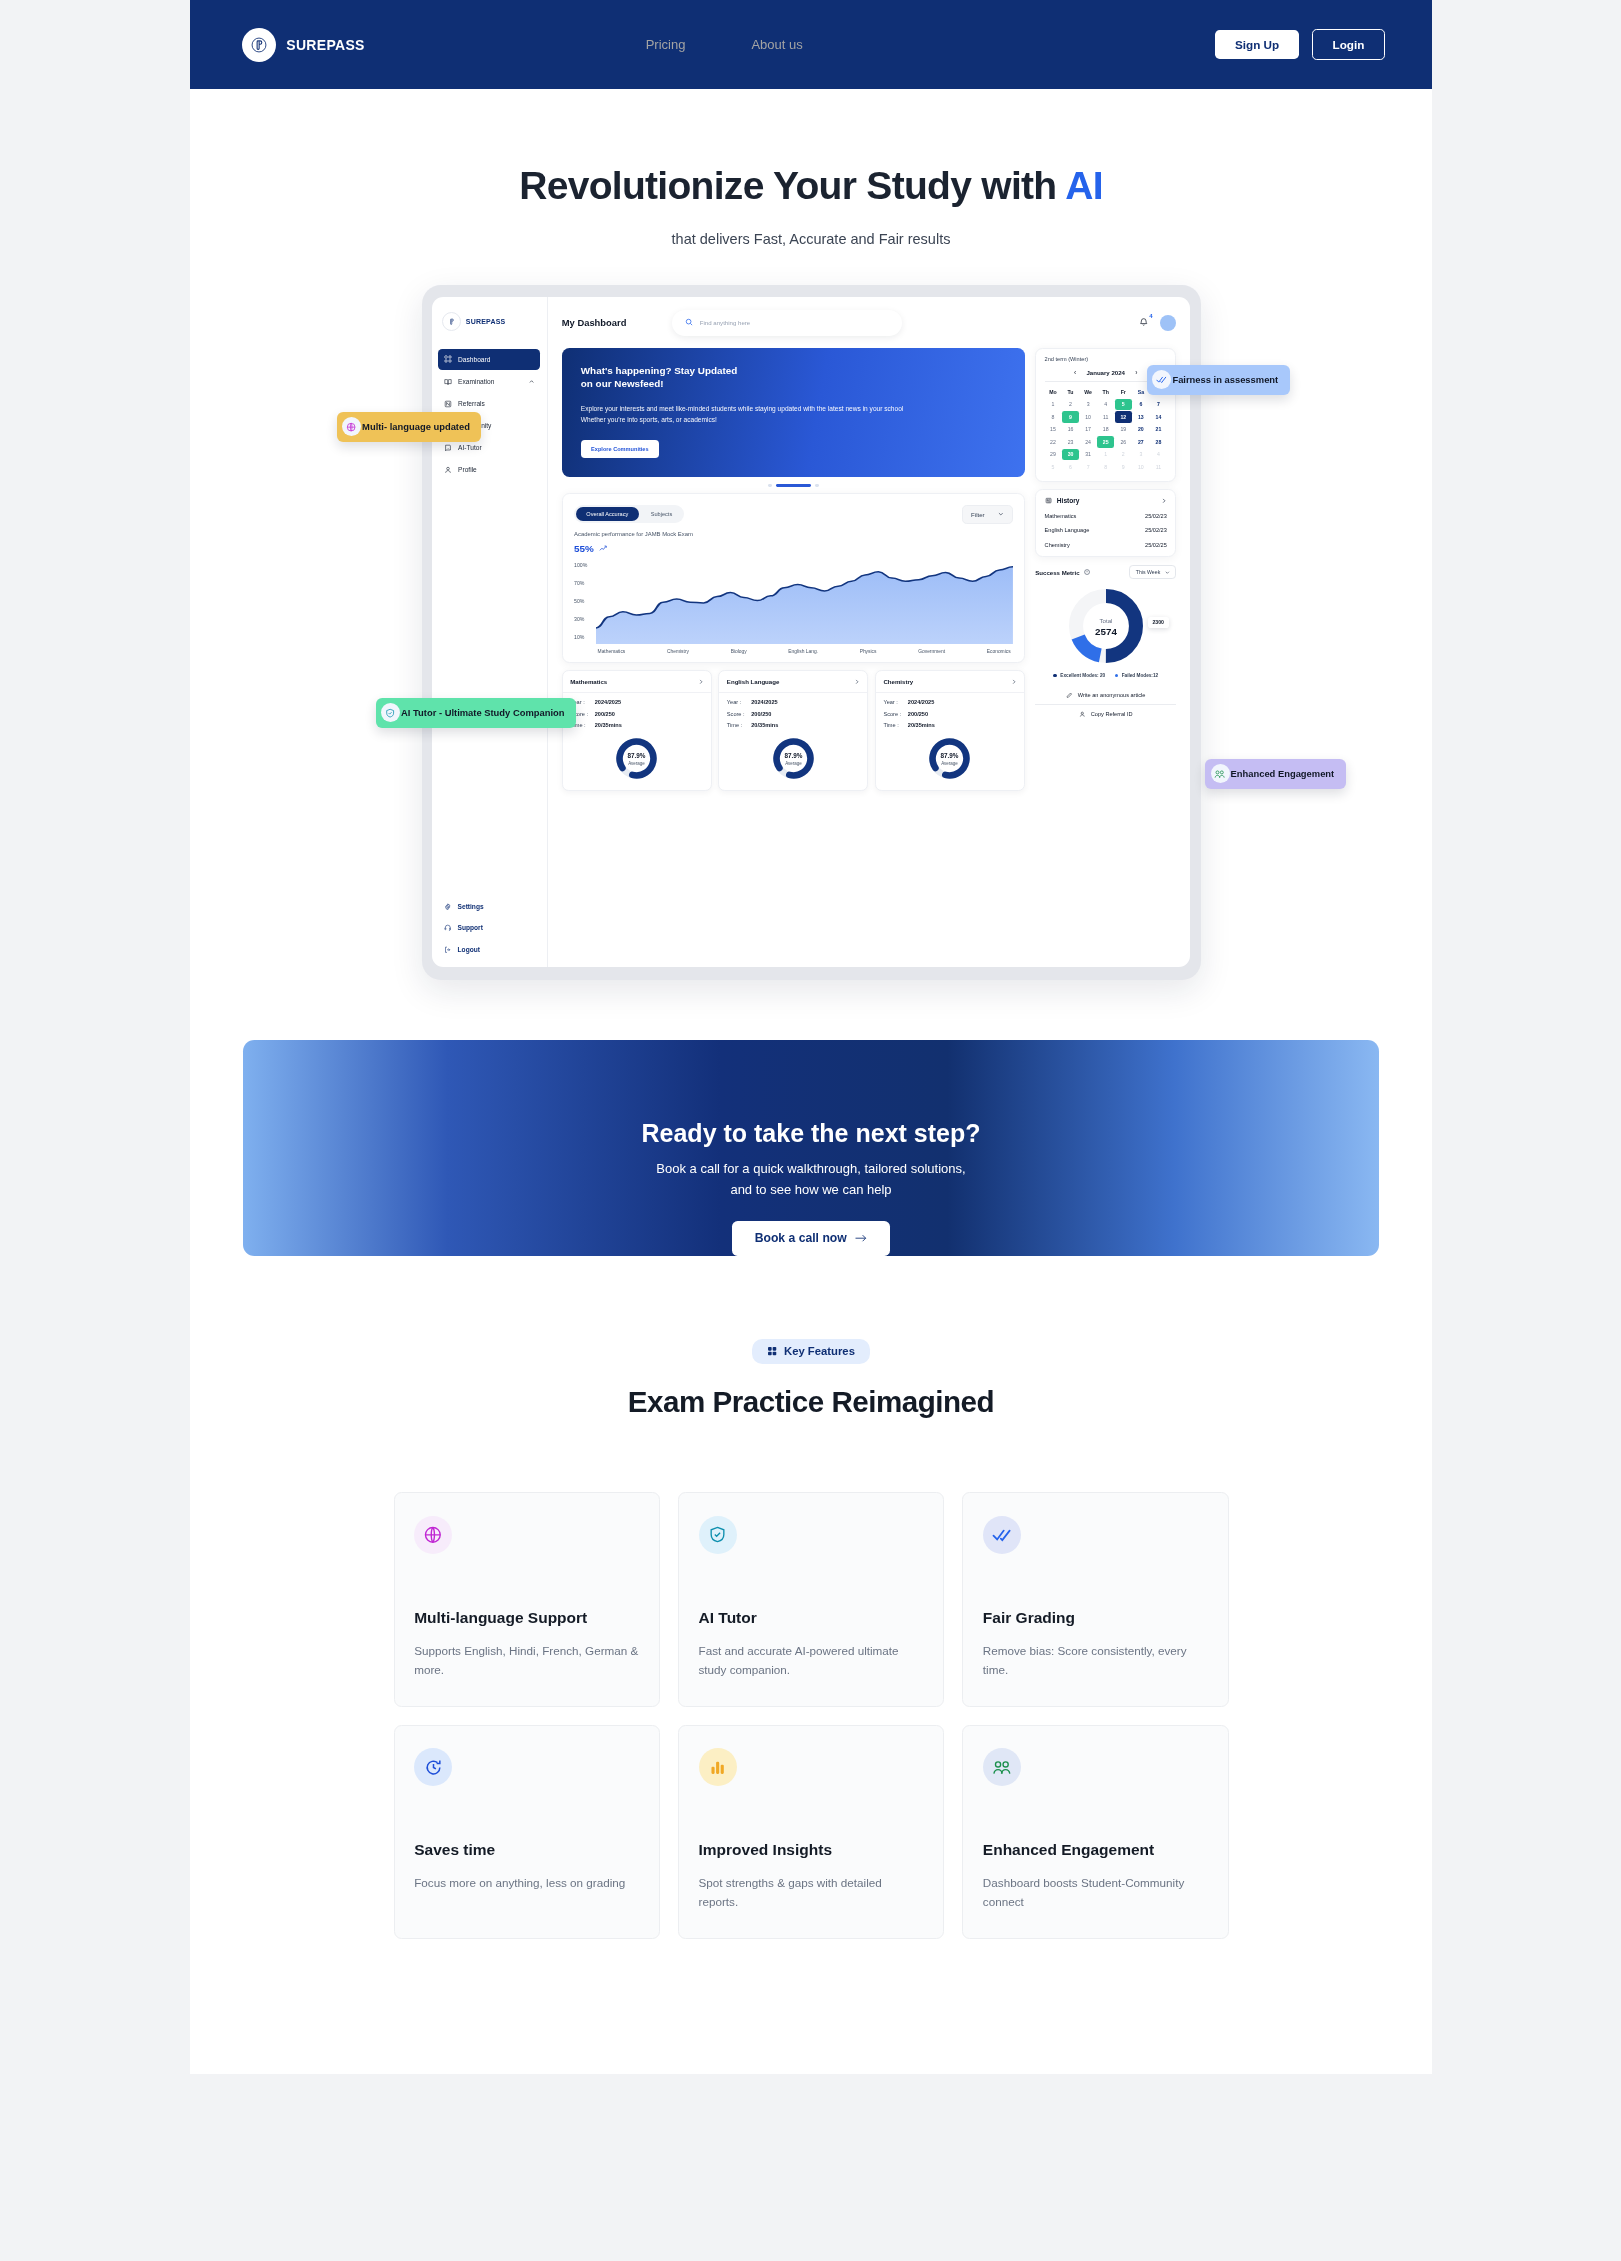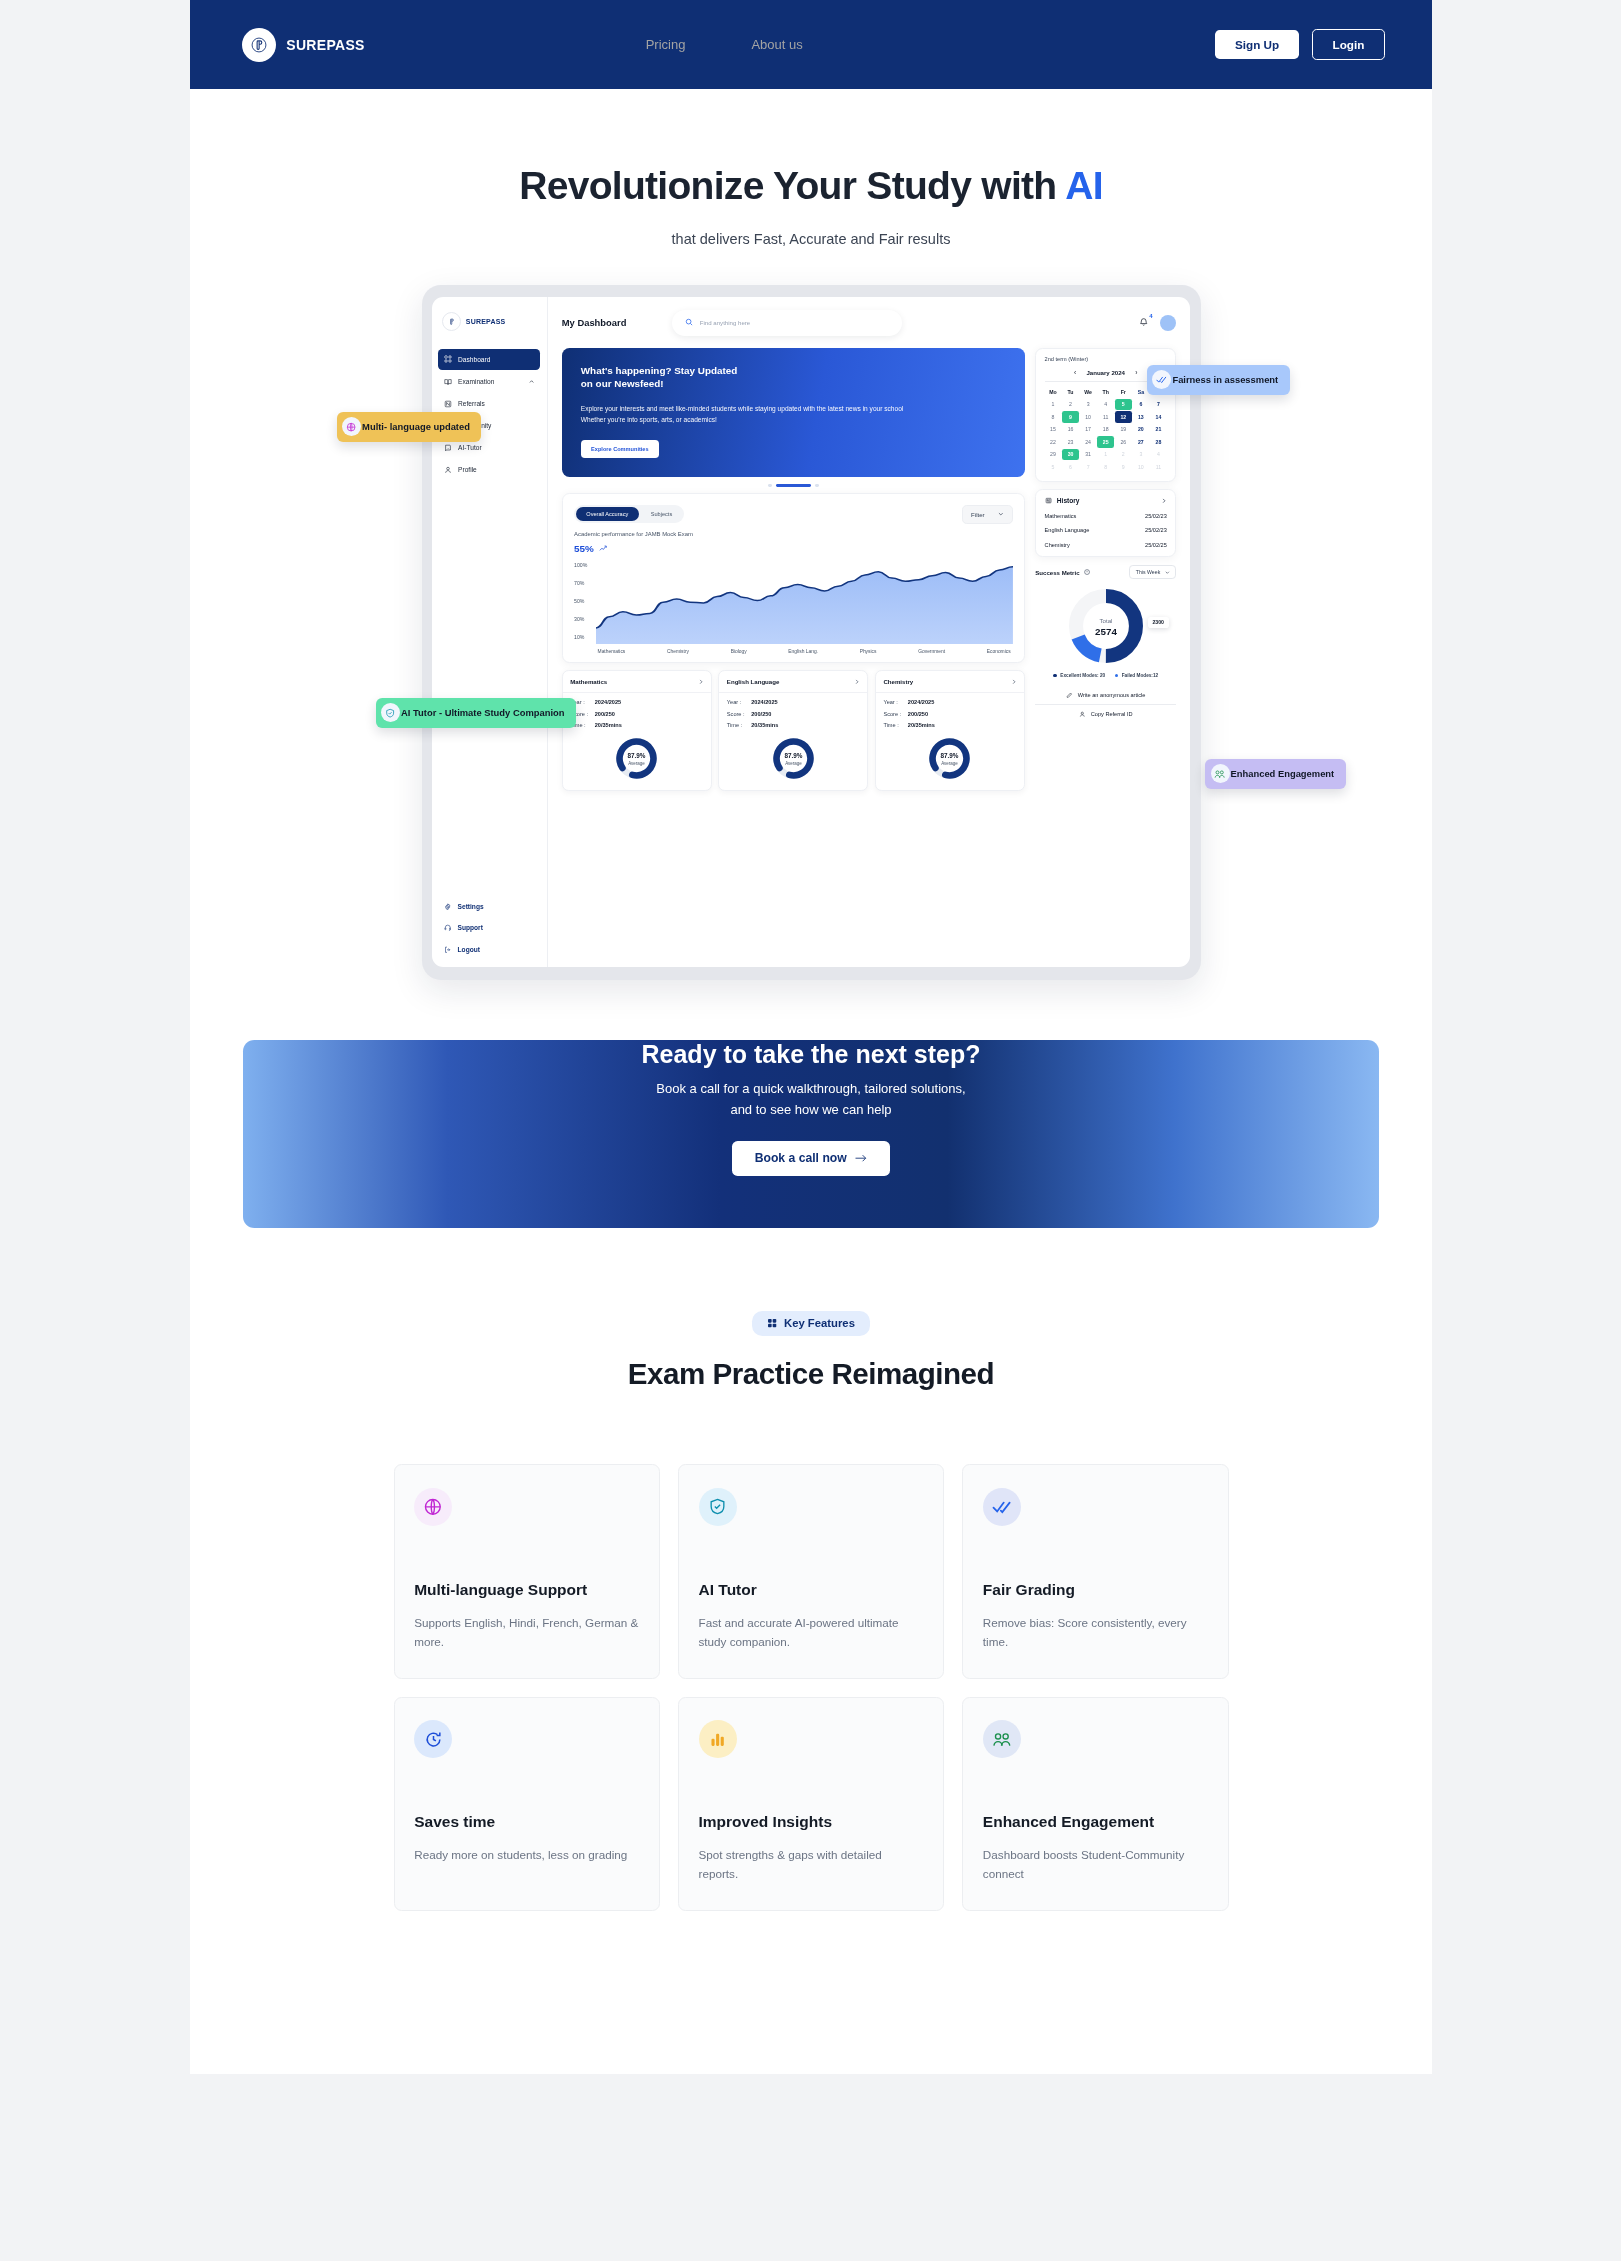--- a/index.html
+++ b/index.html
@@ -229,23 +229,23 @@
     color: #111827; box-shadow: 0 4.7px 12.2px rgba(16,24,40,.14); white-space: nowrap; z-index: 4;
   }
   .pill .ic { width: 19px; height: 19px; border-radius: 50%; background: #f2f6fd; display: flex; align-items: center; justify-content: center; flex: none; }
   .pill-lang { background: #efc257; left: -85px; top: 127px; }
   .pill-ai { background: #5fe3ab; left: -46px; top: 413px; }
   .pill-fair { background: #a8c8fb; right: -89px; top: 80px; }
   .pill-eng { background: #c5bdf3; right: -145px; top: 474px; }
 
   
   .cta {
-    margin: 60px 53px 0; height: 188px; border-radius: 11.3px;
+    margin: 60px 53px 0; height: 216px; border-radius: 11.3px;
     background: linear-gradient(90deg, #7fb0ef 0%, #2f58b6 18%, #13307a 42%, #12306f 62%, #3f72cd 82%, #8ab8f2 100%);
-    display: flex; flex-direction: column; align-items: center; justify-content: flex-start;
+    display: flex; flex-direction: column; align-items: center; justify-content: flex-end;
     color: #fff; text-align: center;
   }
   .cta h2 { font-size: 25px; font-weight: 800; }
   .cta p { font-size: 13px; margin-top: 10.3px; line-height: 1.6; font-weight: 400; }
   .cta-btn {
     margin-top: 20.6px; background: #fff; color: #0f2f74; border: none;
     font-size: 12.2px; font-weight: 700; padding: 10.3px 22.5px; border-radius: 5.6px;
     display: inline-flex; align-items: center; gap: 8.4px; cursor: pointer; font-family: inherit;
   }
 
@@ -830,21 +830,21 @@
 
       <div class="feat-card">
         <span class="feat-ic" style="background:#dbe8fc">
           <svg width="19" height="19" viewBox="0 0 24 24" fill="none" stroke="#1d4ed8" stroke-width="1.9">
               <path d="M20 12a8 8 0 11-3-6.2"></path>
               <path d="M20 3v4h-4"></path>
               <path d="M12 7.5V12l3 1.8"></path>
             </svg>
         </span>
         <h3>Saves time</h3>
-        <p>Ready more on students, less on grading</p>
+        <p>Focus more on anything, less on grading</p>
       </div>
 
       <div class="feat-card">
         <span class="feat-ic" style="background:#fcefc4">
           <svg width="17" height="17" viewBox="0 0 24 24" fill="#f0a825">
               <rect x="3.5" y="11" width="4.4" height="10" rx="1.6"></rect>
               <rect x="10" y="4" width="4.4" height="17" rx="1.6"></rect>
               <rect x="16.5" y="8" width="4.4" height="13" rx="1.6"></rect>
             </svg>
         </span>

